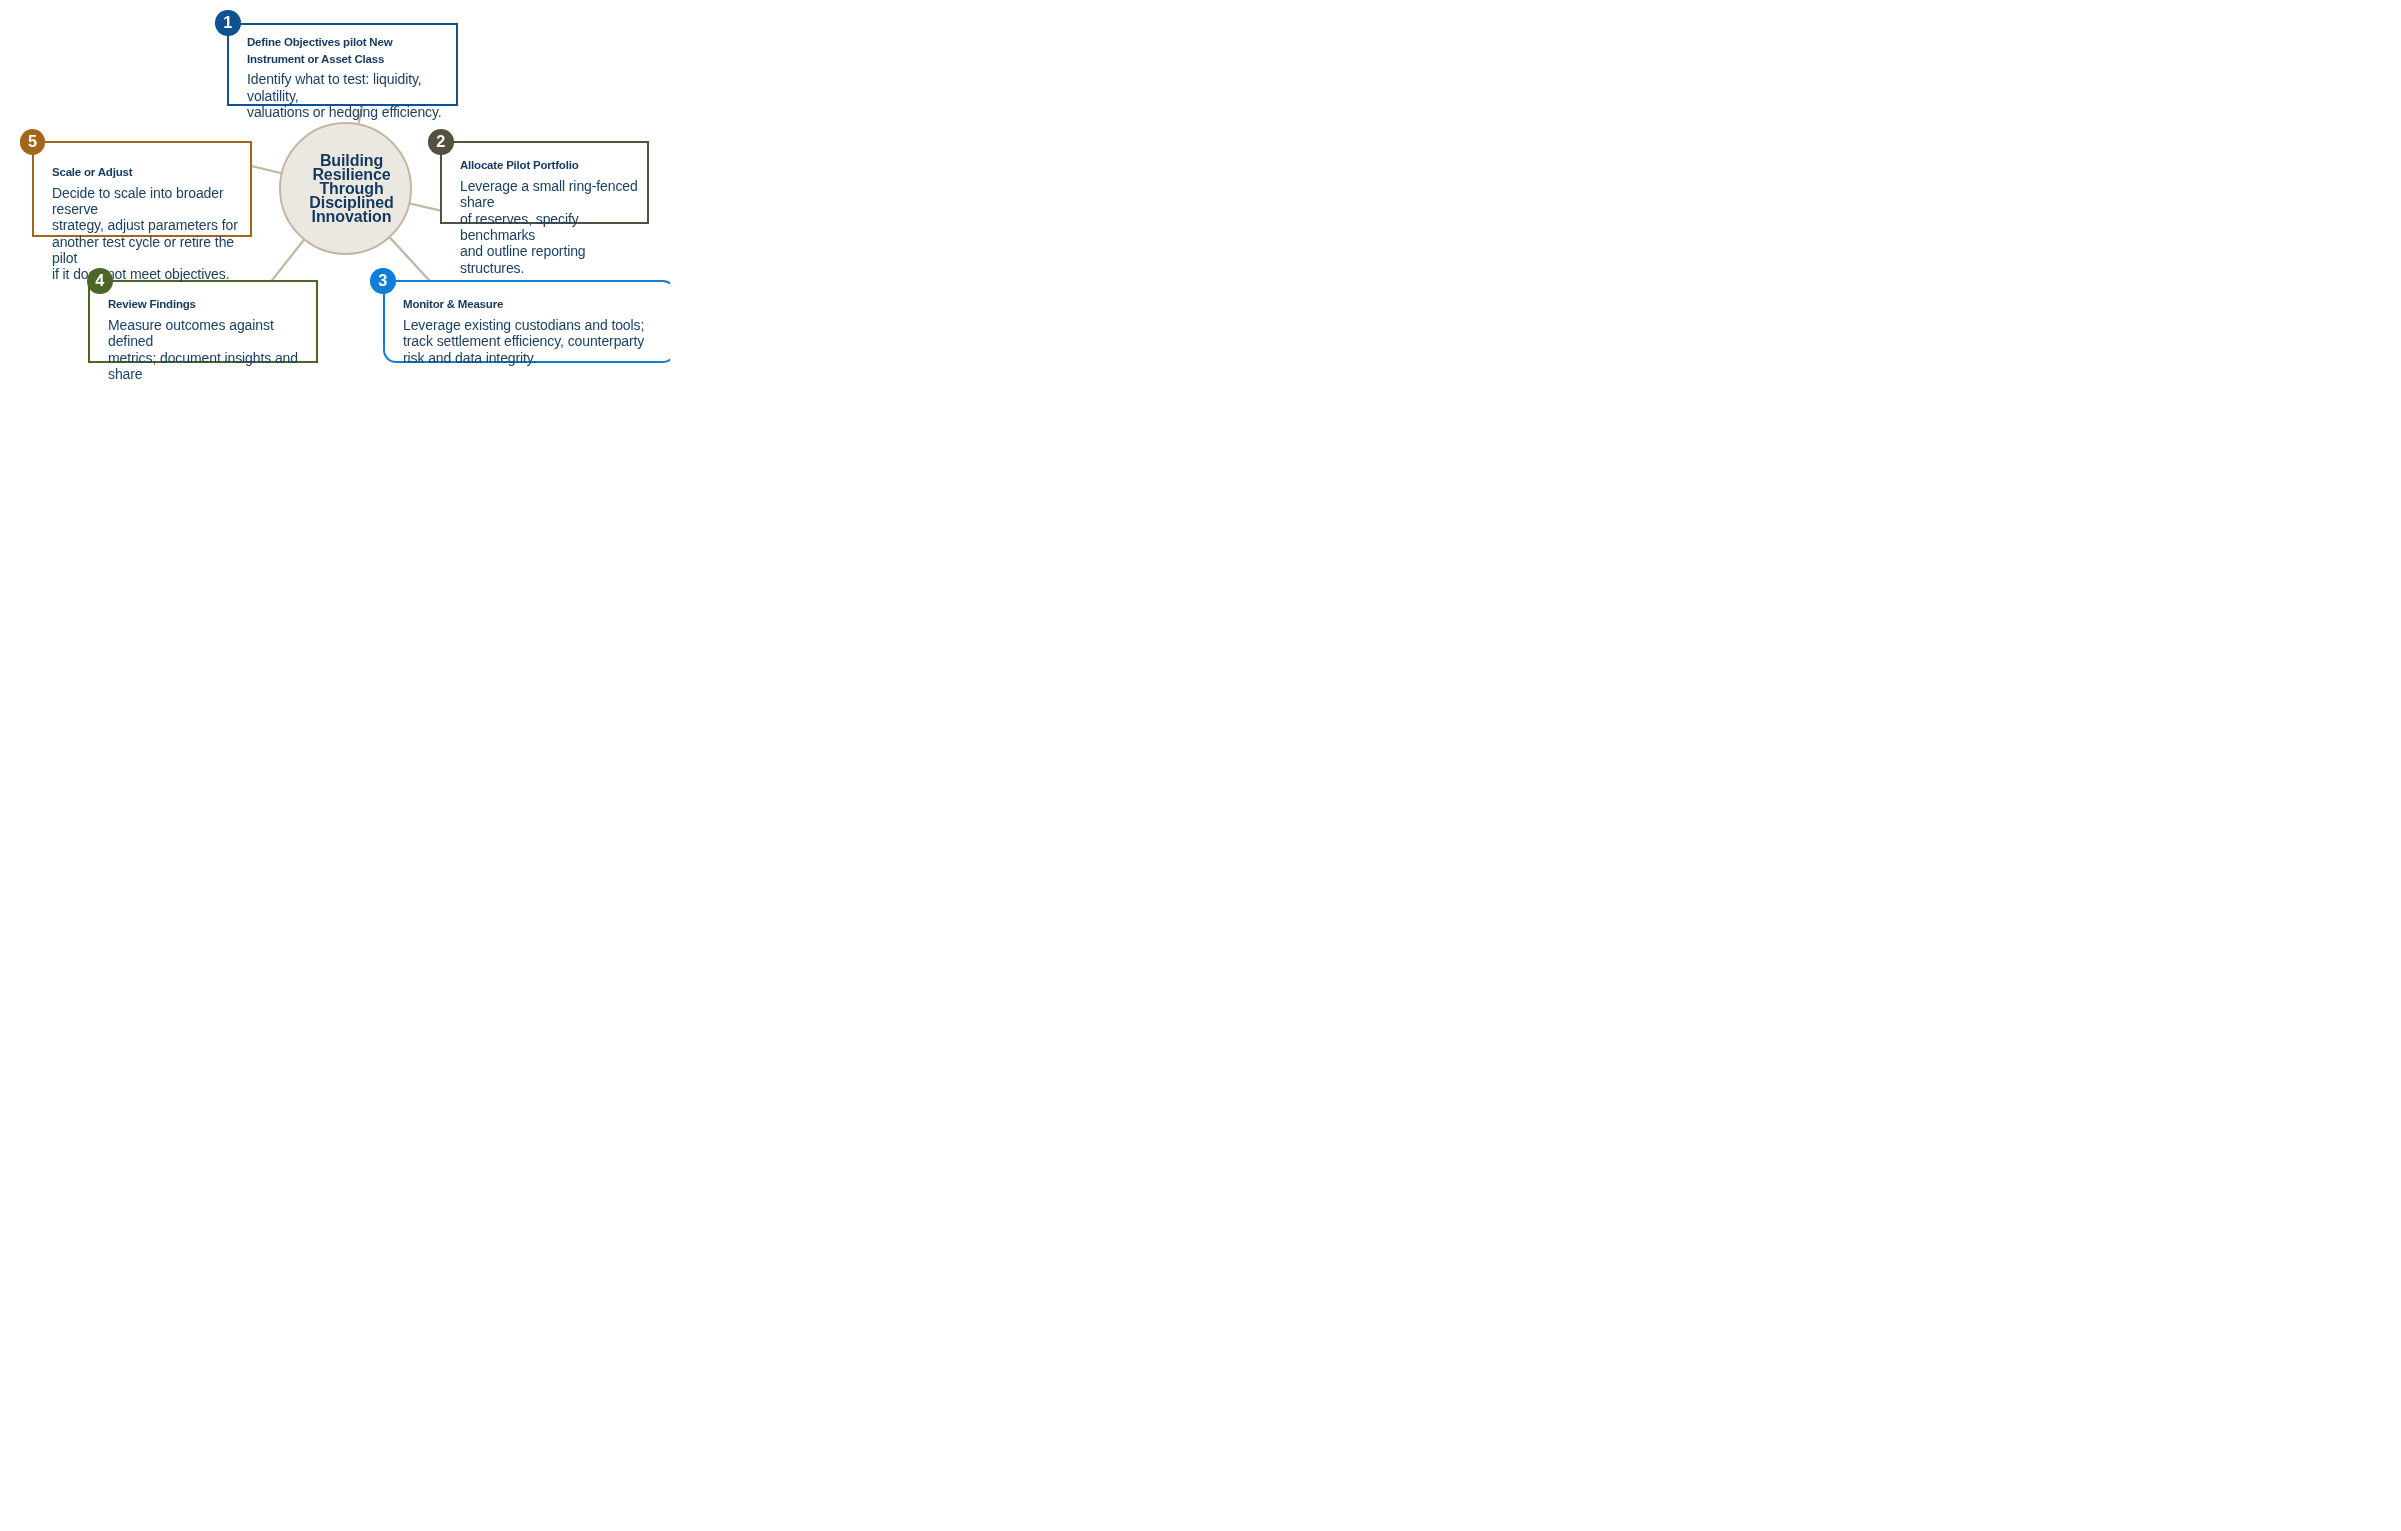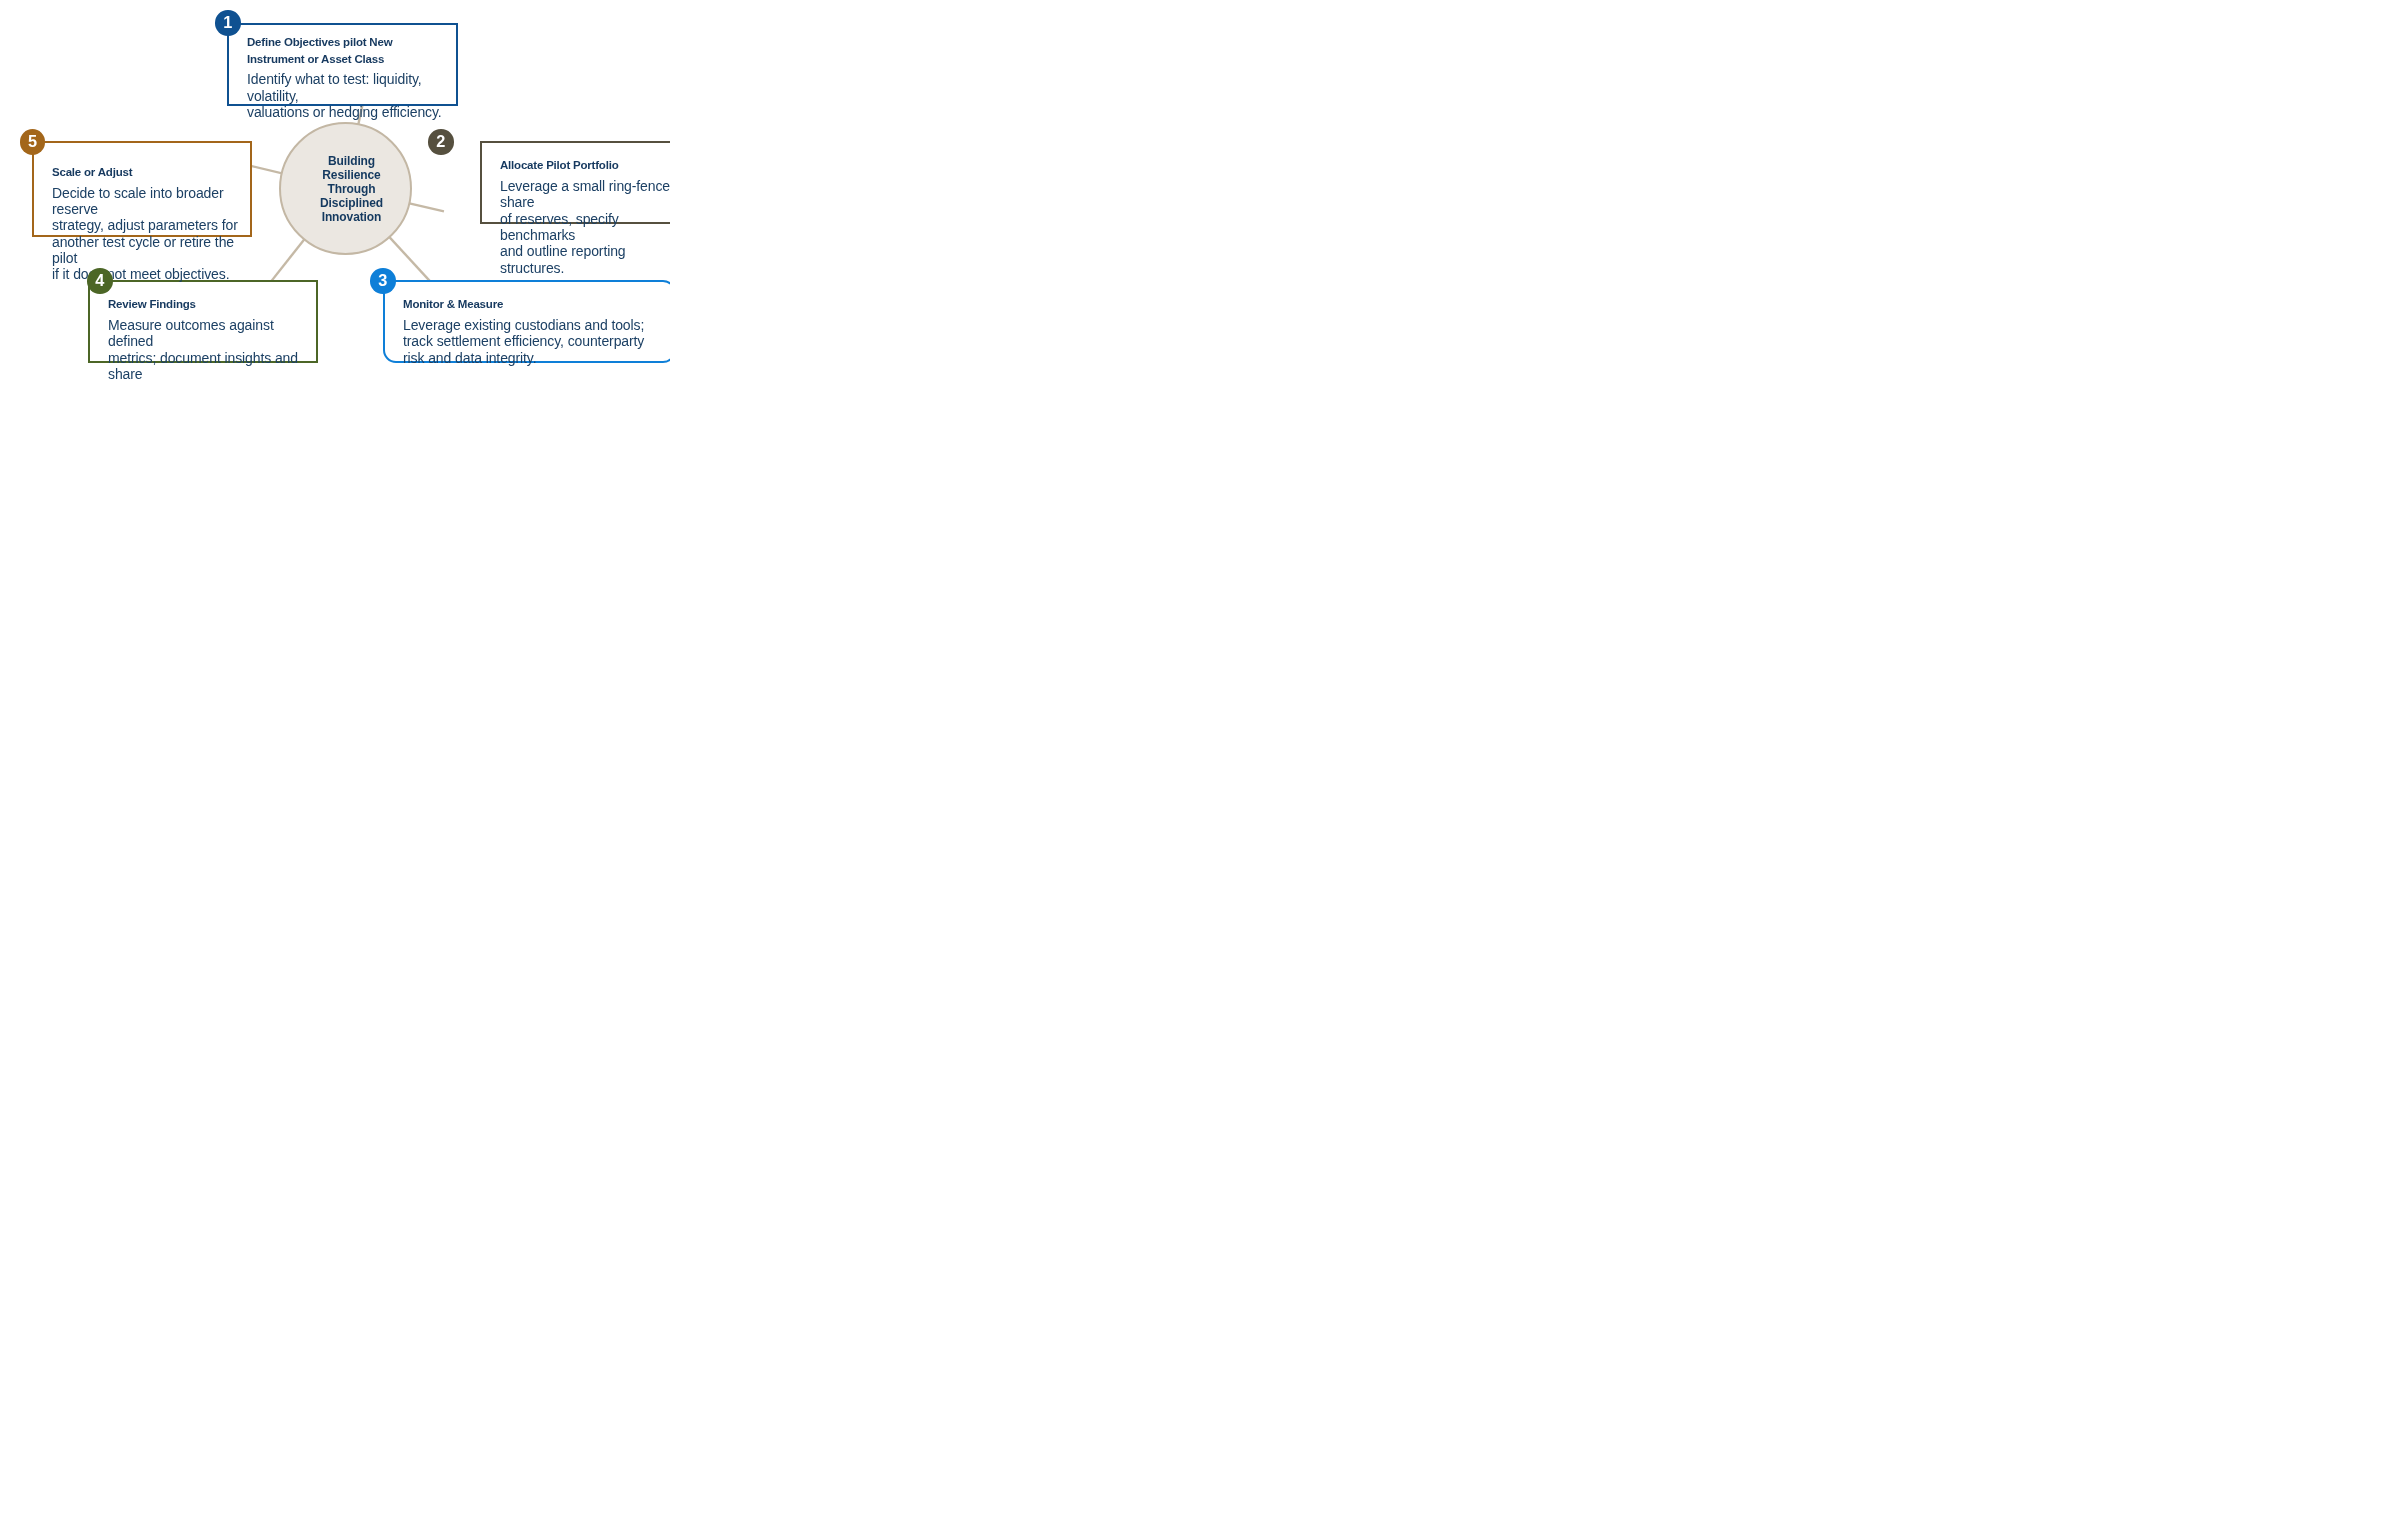--- a/index.html
+++ b/index.html
@@ -30,21 +30,21 @@
     box-sizing:border-box;
     display:flex;
     align-items:center;
     justify-content:center;
     z-index:2;
   }
   .center-title{
     white-space:pre-line;
     text-align:center;
     color:#14395F;
-    font-size:12px;
+    font-size:16px;
     font-weight:bold;
     line-height:14px;
     letter-spacing:-0.1px;
     margin-left:12px;
   }
   .box{
     position:absolute;
     background:#ffffff;
     border:2.4px solid var(--accent,#333333);
     box-sizing:border-box;
@@ -63,21 +63,21 @@
   .box p{
     margin:3.8px 0 0 0;
     white-space:pre-line;
     color:#1C4064;
     font-size:14px;
     font-weight:400;
     line-height:16.3px;
     letter-spacing:-0.1px;
   }
   .step1{left:227px; top:22.6px;  width:231px; height:83px; padding-top:9px;}
-  .step2{left:440px; top:141px; width:209px; height:83px;margin-left:40px;}
+  .step2{left:440px; top:141px; width:209px; height:83px;}
   .step3{left:383px; top:280px; width:293px; height:83px;border-radius:13px;}
   .step4{left:88px; top:280px; width:230px; height:83px;}
   .step5{left:32px;  top:141px; width:220px; height:96px; padding-top:21px;}
   .badge{
     position:absolute;
     width:25.5px; height:25.5px;
     border-radius:50%;
     background:var(--accent,#333333);
     color:#ffffff;
     display:flex;

